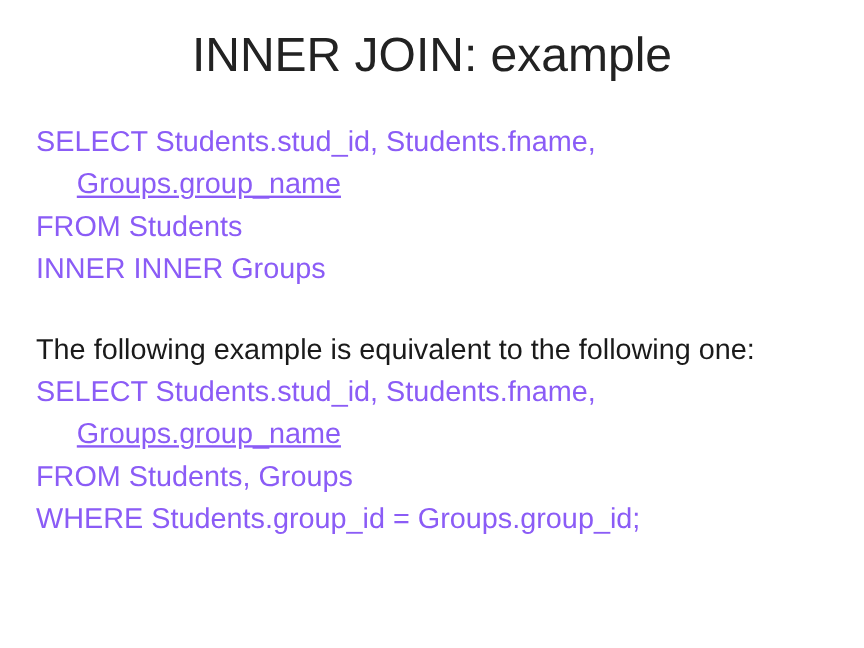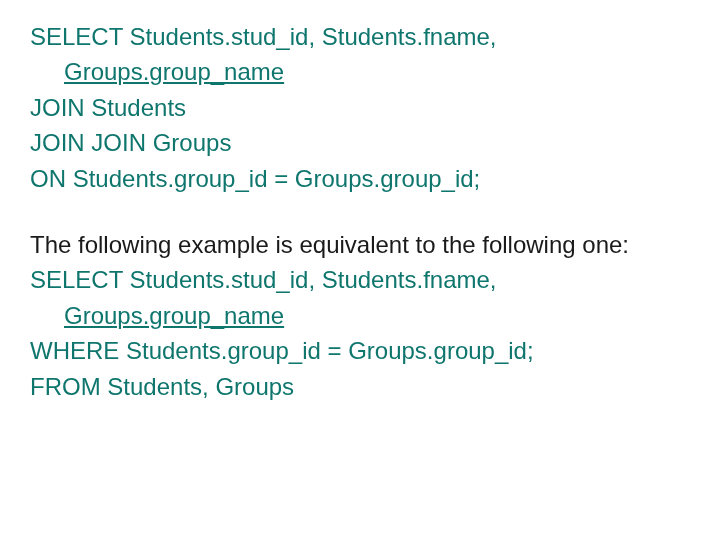--- a/index.html
+++ b/index.html
@@ -23,52 +23,52 @@
     color: #222;
     font-weight: 400;
     margin: 6px 0 34px 0;
   }
   .body-text {
     font-size: 24px;
     line-height: 1.35;
     color: #1a1a1a;
   }
   .sql {
-    color: #0f766e;
+    color: #8b5cf6;
   }
   .indent {
     padding-left: 34px;
     display: block;
     text-decoration: underline;
   }
   .line {
     margin: 3px 0;
   }
   .gap {
     height: 28px;
   }
 </style>
 </head>
 <body>
 
 <div class="slide">
 
+  <div class="title">INNER JOIN: example</div>
 
   <div class="body-text">
 
     <div class="line sql">SELECT Students.stud_id, Students.fname,</div>
     <div class="line sql indent">Groups.group_name</div>
-    <div class="line sql">JOIN Students</div>
-    <div class="line sql">JOIN JOIN Groups</div>
-    <div class="line sql">ON Students.group_id = Groups.group_id;</div>
+    <div class="line sql">FROM Students</div>
+    <div class="line sql">INNER INNER Groups</div>
 
     <div class="gap"></div>
 
     <div class="line">The following example is equivalent to the following one:</div>
 
     <div class="line sql">SELECT Students.stud_id, Students.fname,</div>
     <div class="line sql indent">Groups.group_name</div>
+    <div class="line sql">FROM Students, Groups</div>
     <div class="line sql">WHERE Students.group_id = Groups.group_id;</div>
-    <div class="line sql">FROM Students, Groups</div>
 
   </div>
 
 </div>
 
 </body></html>

